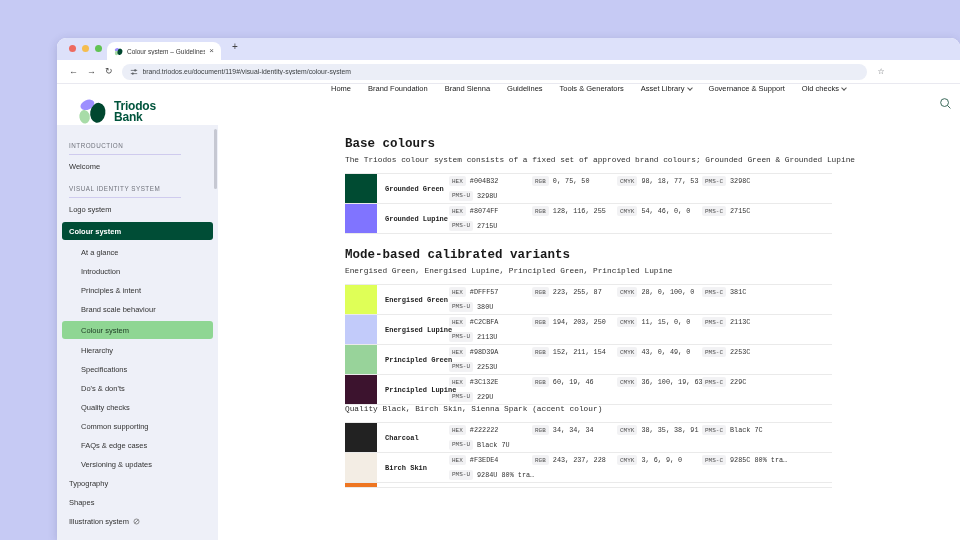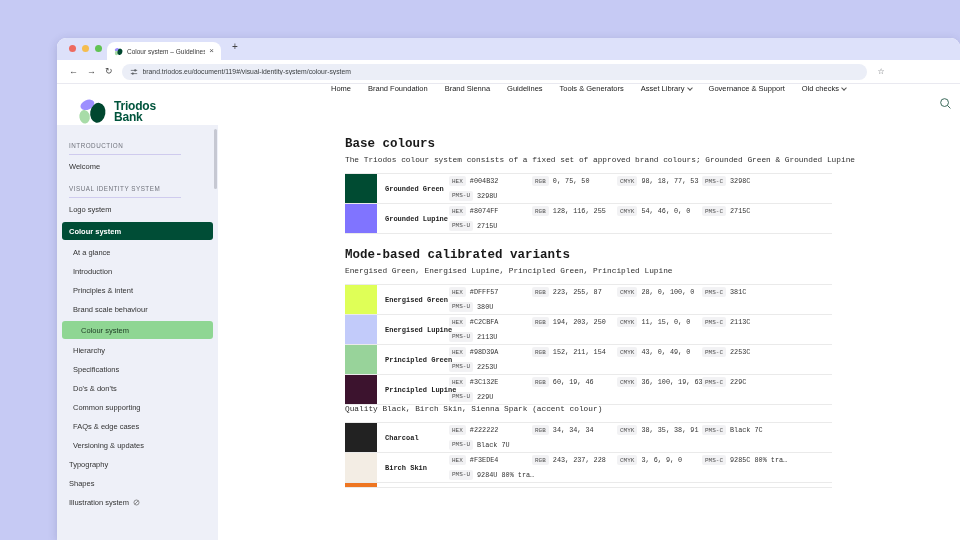--- a/index.html
+++ b/index.html
@@ -35,21 +35,21 @@
          transform:rotate(45deg);display:inline-block;margin-left:3px;margin-bottom:2px;}
   .searchbtn{position:absolute;right:8px;top:12px;}
   
   .bodyrow{position:absolute;top:87px;left:0;right:0;bottom:0;display:flex;}
   .sidebar{width:161px;background:#EEF0F8;position:relative;padding-top:8px;box-sizing:border-box;
            flex:none;overflow:hidden;}
   .sb-thumb{position:absolute;right:1px;top:4px;width:3px;height:60px;background:#C6C8D2;border-radius:2px;}
   .sb-title{font-size:6.3px;color:#70737c;letter-spacing:.5px;margin:9px 12px 2px;
             padding-bottom:5px;border-bottom:1px solid #CFCBEE;width:112px;}
   .sb-item{font-size:7.5px;color:#333;padding:5px 12px;white-space:nowrap;}
-  .sb-item.l1{padding-left:16px;}
+  .sb-item.l1{padding-left:24px;}
   .sb-item.active-primary{background:#004D36;color:#fff;font-weight:700;border-radius:3px;
             margin:3px 5px;padding:4.5px 7px;}
   .sb-item.active-secondary{background:#8FD693;color:#1d3a24;border-radius:3px;
             margin:2px 5px;padding:4.5px 7px 4.5px 19px;}
   .sb-icon{display:inline-block;vertical-align:-1px;margin-left:4px;}
   
   .content{flex:1;background:#fff;padding:6px 0 4px 127px;overflow:hidden;font-family:Liberation Mono, monospace;}
   .section h2{font-size:12.5px;font-weight:700;color:#191919;margin:14px 0 5px;}
   .section:first-child h2{margin-top:6px;}
   .desc{font-size:7.8px;color:#2f2f2f;margin:0 0 9px;}
@@ -159,20 +159,21 @@
         <div class="sb-item"><span>Logo system</span></div>
         <div class="sb-item active-primary"><span>Colour system</span></div>
         <div class="sb-item l1"><span>At a glance</span></div>
         <div class="sb-item l1"><span>Introduction</span></div>
         <div class="sb-item l1"><span>Principles &amp; intent</span></div>
         <div class="sb-item l1"><span>Brand scale behaviour</span></div>
         <div class="sb-item l1 active-secondary"><span>Colour system</span></div>
         <div class="sb-item l1"><span>Hierarchy</span></div>
         <div class="sb-item l1"><span>Specifications</span></div>
         <div class="sb-item l1"><span>Do's &amp; don'ts</span></div>
+        <div class="sb-item l1"><span>Quality checks</span></div>
         <div class="sb-item l1"><span>Common supporting</span></div>
         <div class="sb-item l1"><span>FAQs &amp; edge cases</span></div>
         <div class="sb-item l1"><span>Versioning &amp; updates</span></div>
         <div class="sb-item"><span>Typography</span></div>
         <div class="sb-item"><span>Shapes</span></div>
         <div class="sb-item"><span>Illustration system</span><span class="sb-icon"><svg width="7" height="7" viewBox="0 0 10 10">
               <circle cx="5" cy="5" r="3.6" fill="none" stroke="#555" stroke-width="0.9"></circle>
               <line x1="2.5" y1="7.5" x2="7.5" y2="2.5" stroke="#555" stroke-width="0.9"></line>
             </svg></span></div>
       </div>

